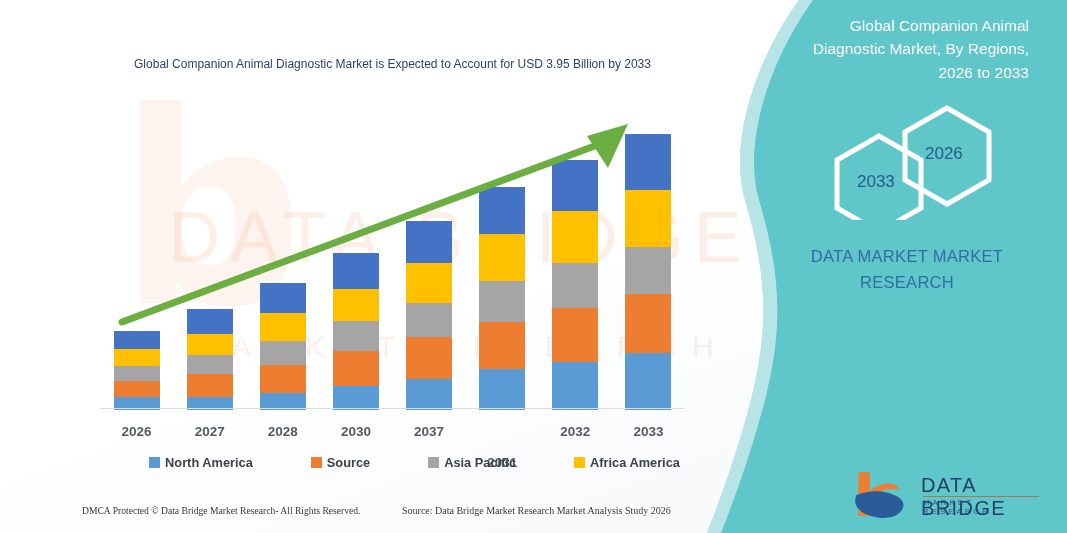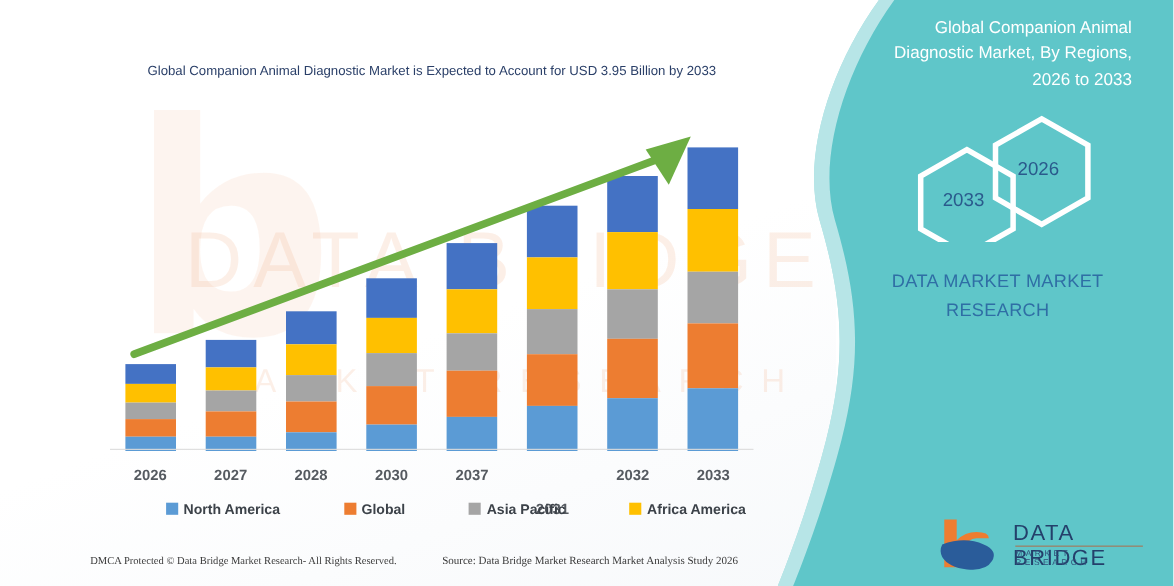--- a/index.html
+++ b/index.html
@@ -236,21 +236,21 @@
         <div class="x-label" style="left: 518.438px;">2033</div>
       </div>
 
     <div class="legend" id="legend">
         <div class="legend-item">
           <span class="legend-swatch" style="background: rgb(91, 155, 213);"></span>
           <span>North America</span>
         </div>
         <div class="legend-item">
           <span class="legend-swatch" style="background: rgb(237, 125, 49);"></span>
-          <span>Global</span>
+          <span>Source</span>
         </div>
         <div class="legend-item">
           <span class="legend-swatch" style="background: rgb(165, 165, 165);"></span>
           <span>Asia Pacific</span>
         </div>
         <div class="legend-item">
           <span class="legend-swatch" style="background: rgb(255, 192, 0);"></span>
           <span>Africa America</span>
         </div>
       </div>

